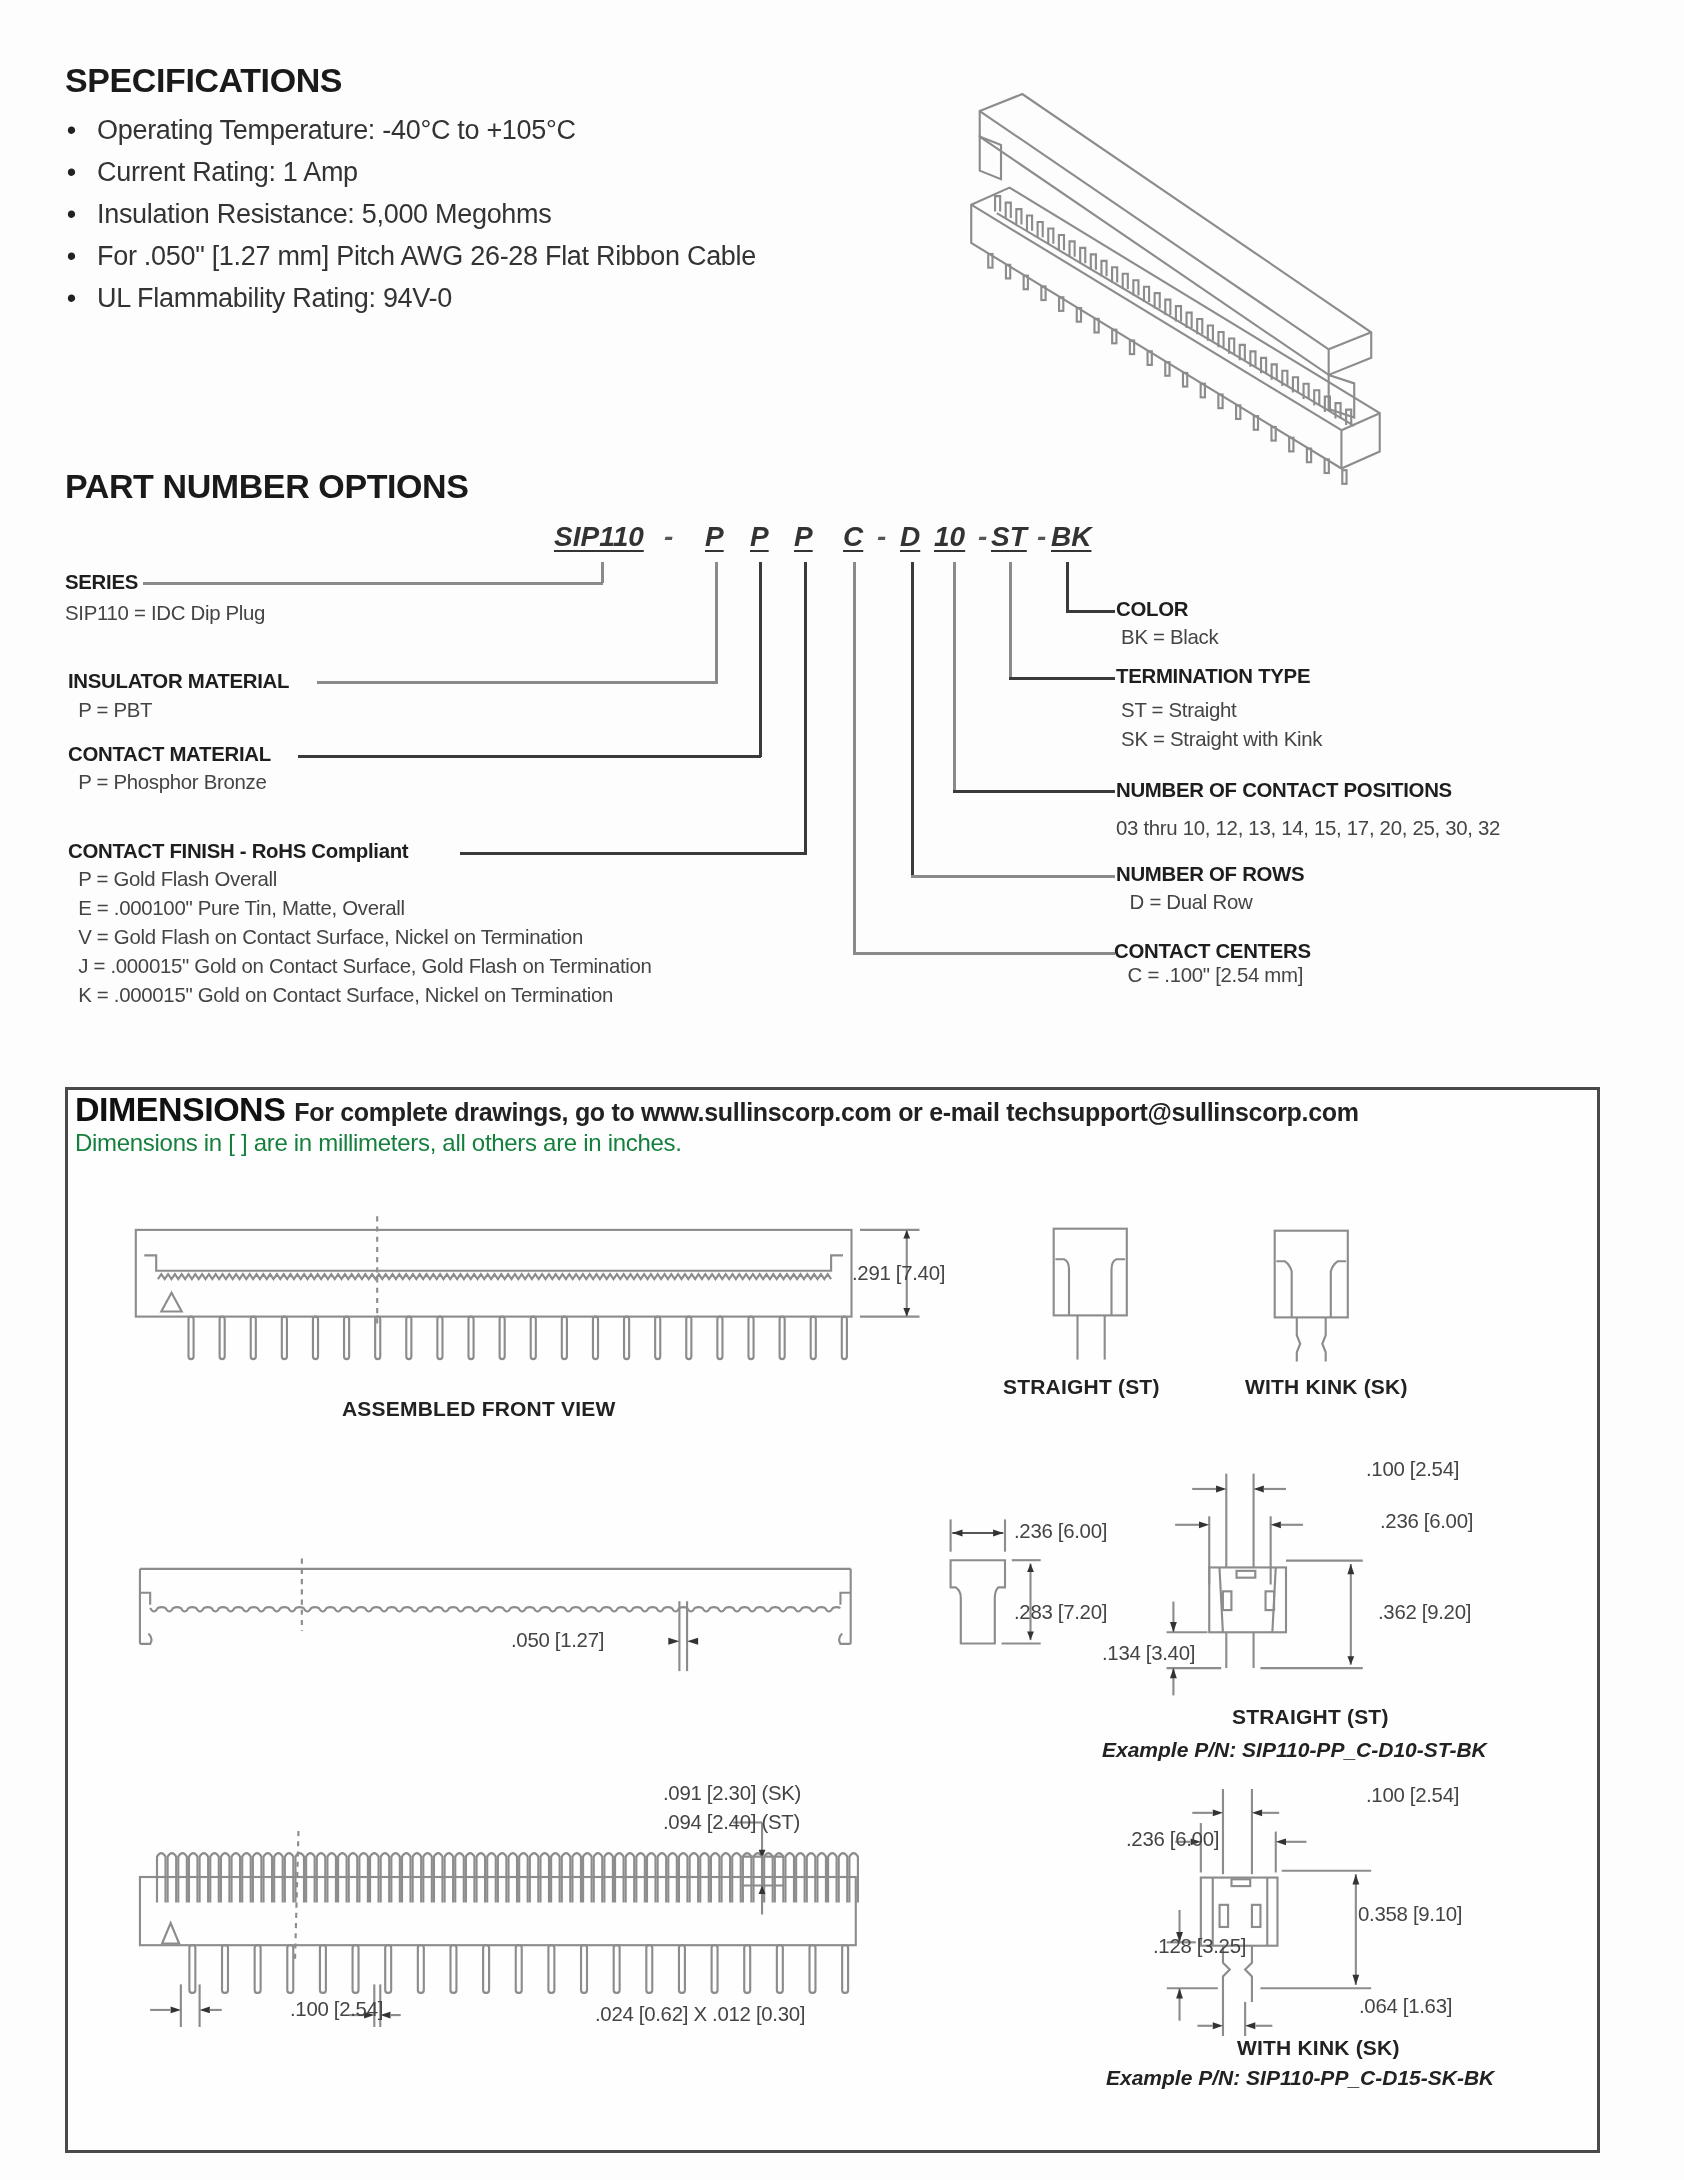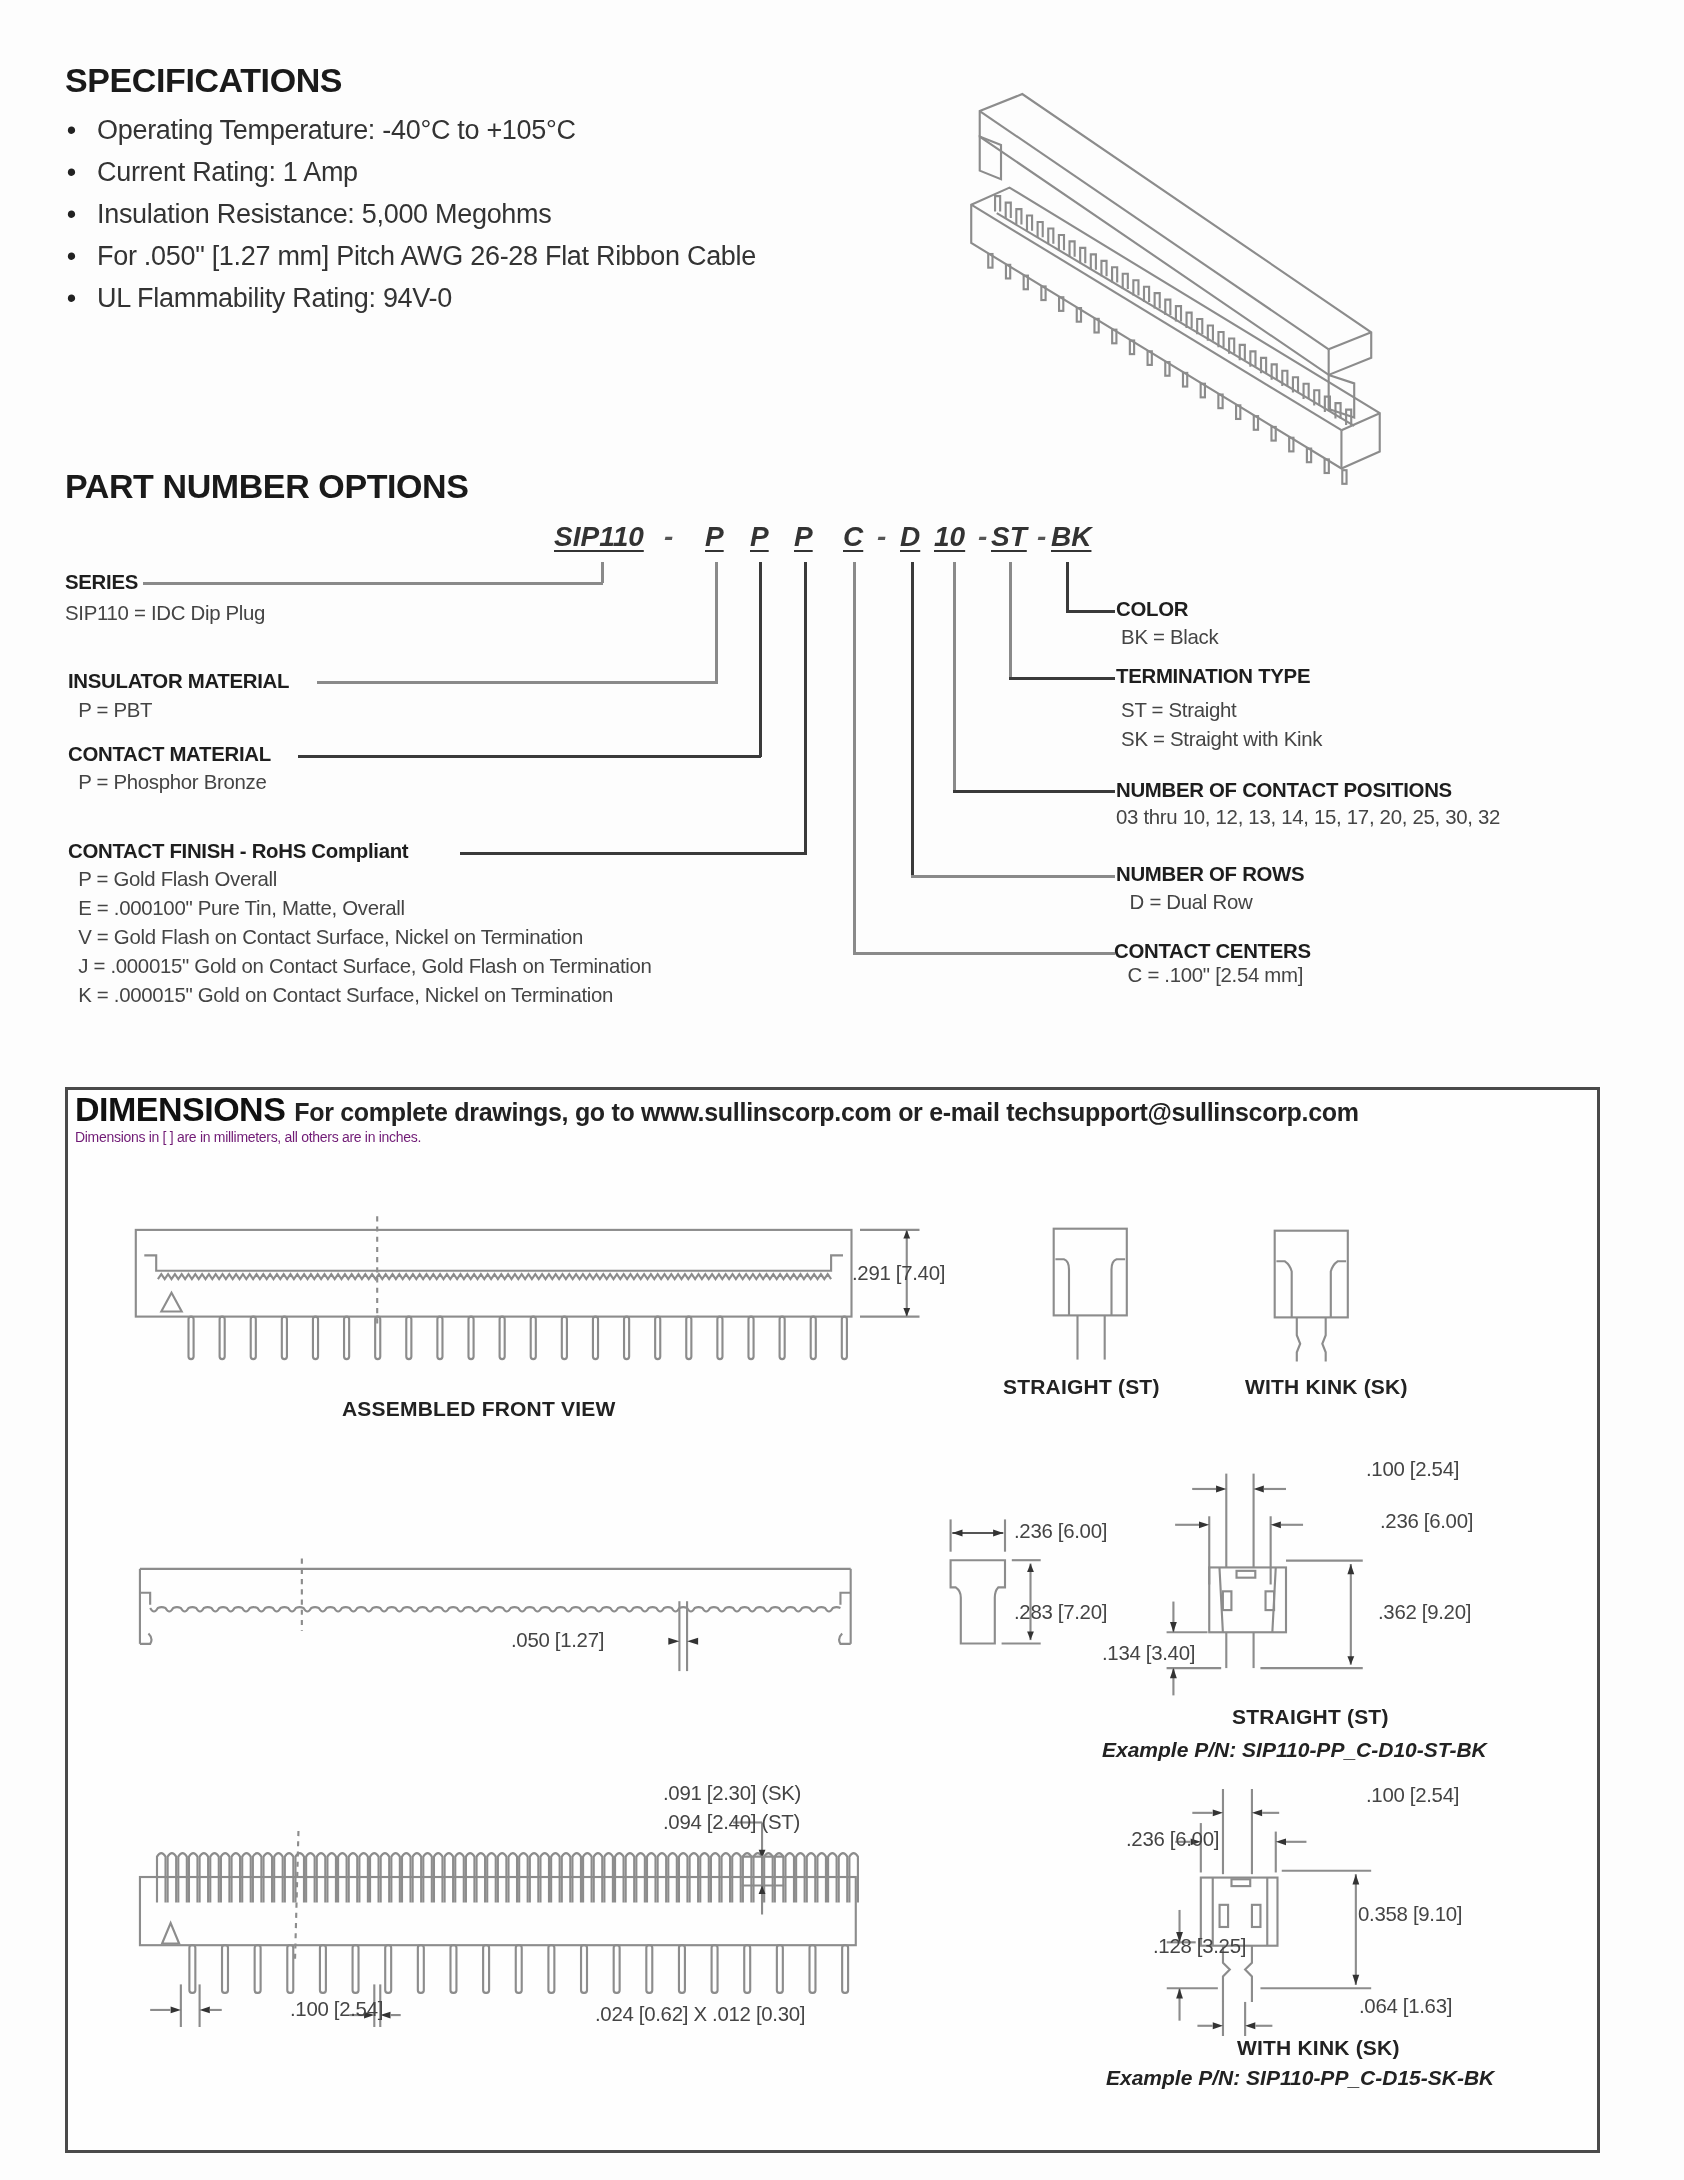--- a/index.html
+++ b/index.html
@@ -14,21 +14,21 @@
   .opt { font-size: 20.4px; color: #444; line-height: 29px; white-space: nowrap; letter-spacing: -0.3px; }
   .code { font-size: 28px; font-weight: bold; color: #333; white-space: nowrap; font-style: italic; }
   .code-seg { position: absolute; text-decoration: underline; text-underline-offset: 4.3px; }
   .code-dash { position: absolute; color: #555; }
   .line { position: absolute; background: #3a3a3a; }
   .line.light { background: #8a8a8a; }
   .dim-box { position: absolute; left: 65px; top: 1087px; width: 1535px; height: 1066px;
              border: 3.4px solid #4a4a4a; box-sizing: border-box; background: #fefefe; }
   .dim-title { font-size: 34px; font-weight: bold; color: #111; letter-spacing: -0.5px; }
   .dim-sub { font-size: 25px; font-weight: bold; color: #222; letter-spacing: -0.3px; }
-  .dim-note { font-size: 14px; color: #701a75; letter-spacing: -0.3px; }
+  .dim-note { font-size: 24px; color: #15803d; letter-spacing: -0.3px; }
   .draw-caption { font-size: 21px; font-weight: bold; color: #222; white-space: nowrap; letter-spacing: 0.2px; }
   .ex-pn { font-size: 21px; font-weight: bold; font-style: italic; color: #222; white-space: nowrap; }
   .dim-val { font-size: 20.4px; color: #444; white-space: nowrap; letter-spacing: -0.3px; }
   svg { position: absolute; overflow: visible; }
   svg .stroke { stroke: #8c8c8c; fill: none; stroke-width: 2.5; }
   svg .stroke-d { stroke: #555; fill: none; stroke-width: 2.5; }
   svg .arrow { fill: #333; }
 </style>
 </head>
 <body>
@@ -197,21 +197,21 @@
   <div class="lbl">COLOR</div>
   <div class="opt" style="margin-left:5.1px; margin-top:1.7px;">BK  =  Black</div>
 </div>
 <div class="abs" style="left:1116px; top:665px;">
   <div class="lbl">TERMINATION TYPE</div>
   <div class="opt" style="margin-left:5.1px; margin-top:8px;">ST  =  Straight</div>
   <div class="opt" style="margin-left:5.1px;">SK  =  Straight with Kink</div>
 </div>
 <div class="abs" style="left:1116px; top:779px;">
   <div class="lbl">NUMBER OF CONTACT POSITIONS</div>
-  <div class="opt" style="margin-top:1px;">03 thru 10, 12, 13, 14, 15, 17, 20, 25, 30, 32</div>
+  <div class="opt" style="margin-top:12px;">03 thru 10, 12, 13, 14, 15, 17, 20, 25, 30, 32</div>
 </div>
 <div class="abs" style="left:1116px; top:863px;">
   <div class="lbl">NUMBER OF ROWS</div>
   <div class="opt" style="margin-left:13.6px; margin-top:1.7px;">D  =  Dual Row</div>
 </div>
 <div class="abs" style="left:1114px; top:940px;">
   <div class="lbl">CONTACT CENTERS</div>
   <div class="opt" style="margin-left:13.6px; margin-top:-1.7px;">C  =  .100" [2.54 mm]</div>
 </div>
 

